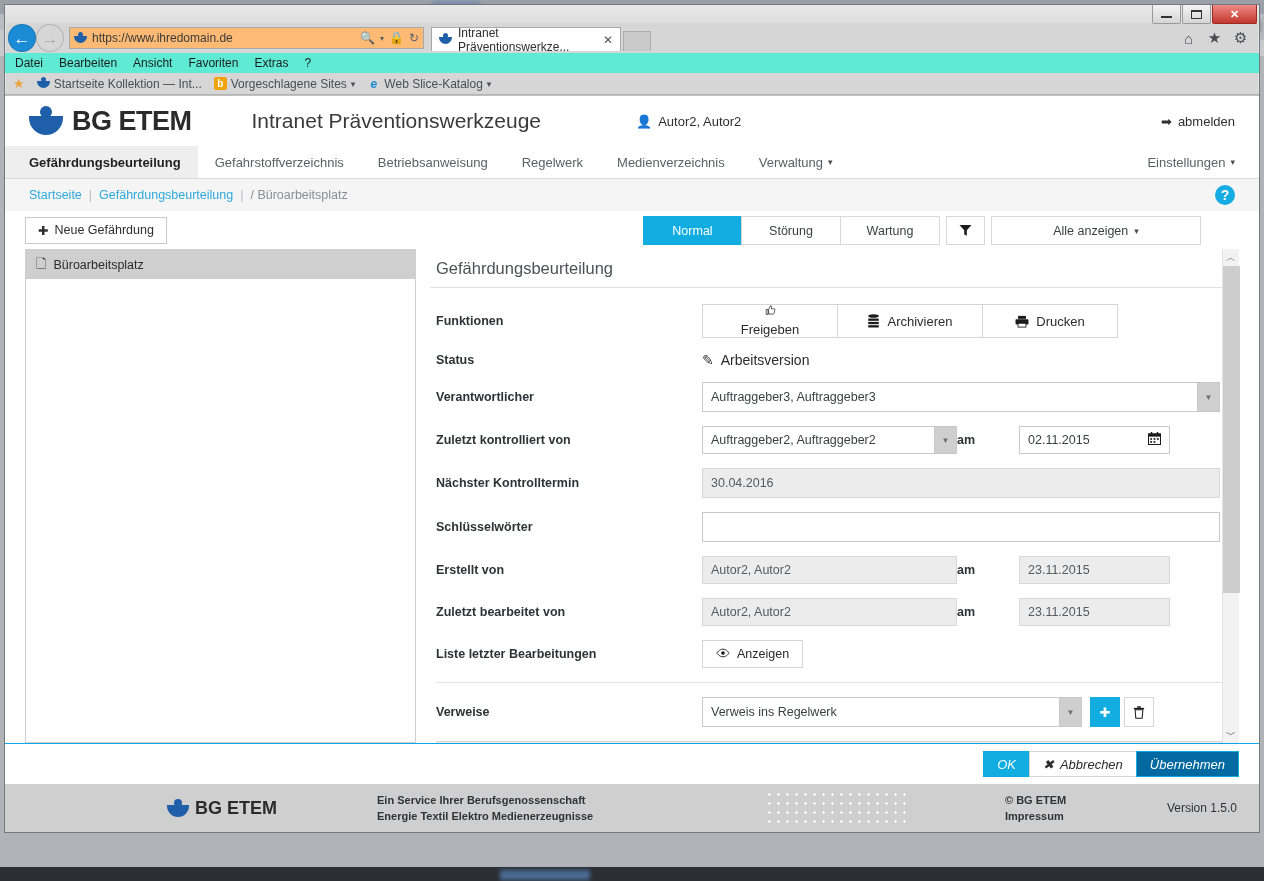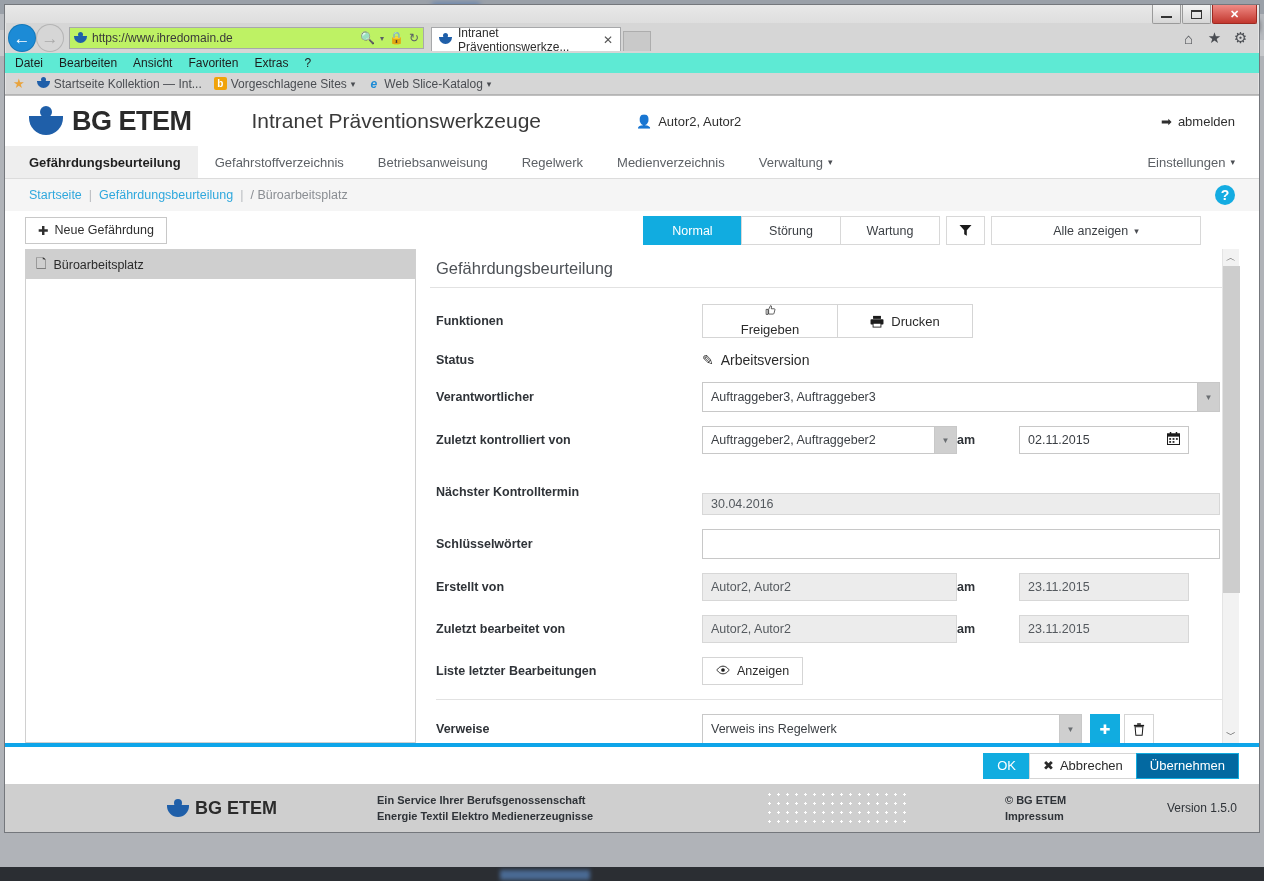--- a/index.html
+++ b/index.html
@@ -84,21 +84,21 @@
   .backbtn, .fwdbtn{
     width:26px; height:26px; border-radius:50%;
     display:flex; align-items:center; justify-content:center;
     color:#fff; font-size:17px; line-height:1;
   }
   .backbtn{ background:#1c8bd6; box-shadow:0 0 0 1px #1478b9; }
   .fwdbtn{ background:#d6d6d6; color:#a9a9a9; box-shadow:0 0 0 1px #b4b4b4; }
 
   .addrbar{
     flex:0 0 auto; width:355px; height:22px; margin-left:4px;
-    background:#bef264; border:1px solid #a7a8aa;
+    background:#fdba74; border:1px solid #a7a8aa;
     display:flex; align-items:center; padding:0 4px; gap:5px;
   }
   .addr-url{ flex:1; color:#3a3a3a; font-size:12px; white-space:nowrap; overflow:hidden;}
   .addr-ico{ color:#5a5f66; font-size:12px; display:flex; align-items:center;}
   .bgicon{ width:13px; height:13px; position:relative; flex:0 0 13px; }
   .bgicon::before{
     content:""; position:absolute; left:0; top:4px; width:13px; height:7px;
     background:#1f5fa9; border-radius:0 0 7px 7px;
   }
   .bgicon::after{
@@ -265,21 +265,21 @@
     position:relative; padding-right:42px;
   }
   .sel .arrow{
     position:absolute; right:0; top:0; bottom:0; width:22px;
     background:#cfcfcf; border-left:1px solid #c8c8c8;
     display:flex; align-items:center; justify-content:center;
     font-size:8px; color:#6a6e72;
   }
   .w-full{ width:518px; }
   .w-mid{ width:255px; }
-  .w-date{ width:170px; position:relative; }
+  .w-date{ width:151px; position:relative; }
   .am{ width:62px; font-size:12.5px; font-weight:bold; color:#2f3338;}
   .cal-ico{ position:absolute; right:8px; top:50%; transform:translateY(-50%); font-size:13px; color:#333;}
   .anzeigen{
     height:28px; border:1px solid #d5d5d5; background:#fff; padding:0 13px;
     display:flex; align-items:center; gap:7px; font-size:12.5px; color:#2b2b2b;
   }
   .divider{ height:1px; background:#e2e2e2; margin:8px 0 14px 6px;}
 
   .iconbtn{
     width:30px; height:28px; display:flex; align-items:center; justify-content:center;
@@ -299,22 +299,22 @@
     width:17px; background:#f2f2f2; border-left:1px solid #e4e4e4;
     display:flex; flex-direction:column; align-items:center;
     position:relative;
   }
   .vs-arrow{ height:17px; width:17px; display:flex; align-items:center; justify-content:center;
              font-size:10px; color:#3d3d3d; flex:0 0 17px;}
   .vs-track{ flex:1; width:17px; position:relative; }
   .vs-thumb{ position:absolute; left:0; top:0; width:17px; height:71%; background:#cdcdcd;}
 
   .footerbar{
-    height:41px; background:#fff; border-top:4px solid #0ea5e9;
-    display:flex; align-items:center; justify-content:flex-end; padding:0 20px; gap:0;
+    height:41px; background:#fff; border-top:1px solid #0ea5e9;
+    display:flex; align-items:center; justify-content:flex-end; padding:0 20px; gap:0;font-style:italic;
   }
   .fb{
     height:26px; font-size:13px; display:flex; align-items:center; justify-content:center;
     padding:0 13px; gap:6px;
   }
   .fb.ok{ background:#11ace0; color:#fff; border:1px solid #11ace0; min-width:29px;}
   .fb.cancel{ background:#fff; color:#2b2b2b; border:1px solid #d5d5d5; margin-left:-1px;}
   .fb.apply{ background:#0369a1; color:#fff; border:1px solid #11ace0; margin-left:-1px;}
 
   .sitefooter{
@@ -516,20 +516,29 @@
 
             <div class="frow">
               <div class="flabel">Funktionen</div>
               <div class="fctl">
                 <div class="fbtn w1 first">
                   <svg width="13" height="13" viewBox="0 0 16 16" aria-hidden="true">
                     <path d="M1 7h3v8H1zM5 7l3-6c1.2 0 1.8.8 1.6 2L9.2 6H14c.8 0 1.3.7 1.1 1.4l-1.5 6c-.15.6-.7 1.1-1.4 1.1H5z" fill="none" stroke="#1b1b1b" stroke-width="1.1"></path>
                   </svg>
                   <span>Freigeben</span>
                 </div>
+                <div class="fbtn w2">
+                  <svg width="13" height="14" viewBox="0 0 14 16" aria-hidden="true">
+                    <ellipse cx="7" cy="2.4" rx="6" ry="2" fill="#1b1b1b"></ellipse>
+                    <rect x="1" y="5.2" width="12" height="2.6" fill="#1b1b1b"></rect>
+                    <rect x="1" y="9" width="12" height="2.6" fill="#1b1b1b"></rect>
+                    <rect x="1" y="12.8" width="12" height="2.6" fill="#1b1b1b"></rect>
+                  </svg>
+                  <span>Archivieren</span>
+                </div>
                 <div class="fbtn w3">
                   <svg width="14" height="13" viewBox="0 0 16 14" aria-hidden="true">
                     <rect x="3.5" y="0.6" width="9" height="3.4" fill="#1b1b1b"></rect>
                     <rect x="0.6" y="4.4" width="14.8" height="6" rx="1" fill="#1b1b1b"></rect>
                     <rect x="3.5" y="9" width="9" height="4.4" fill="#fff" stroke="#1b1b1b" stroke-width="1"></rect>
                   </svg>
                   <span>Drucken</span>
                 </div>
               </div>
             </div>
@@ -577,21 +586,21 @@
                       <rect x="6" y="9.8" width="2" height="1.8" fill="#1b1b1b"></rect>
                     </svg>
                   </span>
                 </div>
               </div>
             </div>
 
             <div class="frow">
               <div class="flabel">Nächster Kontrolltermin</div>
               <div class="fctl">
-                <div class="inp ro" style="width:518px;height:22px;margin-top:25px;">30.04.2016</div>
+                <div class="inp ro" style="width:518px;height:30px;">30.04.2016</div>
               </div>
             </div>
 
             <div class="frow">
               <div class="flabel">Schlüsselwörter</div>
               <div class="fctl">
                 <div class="inp" style="width:518px;height:30px;"></div>
               </div>
             </div>
 

